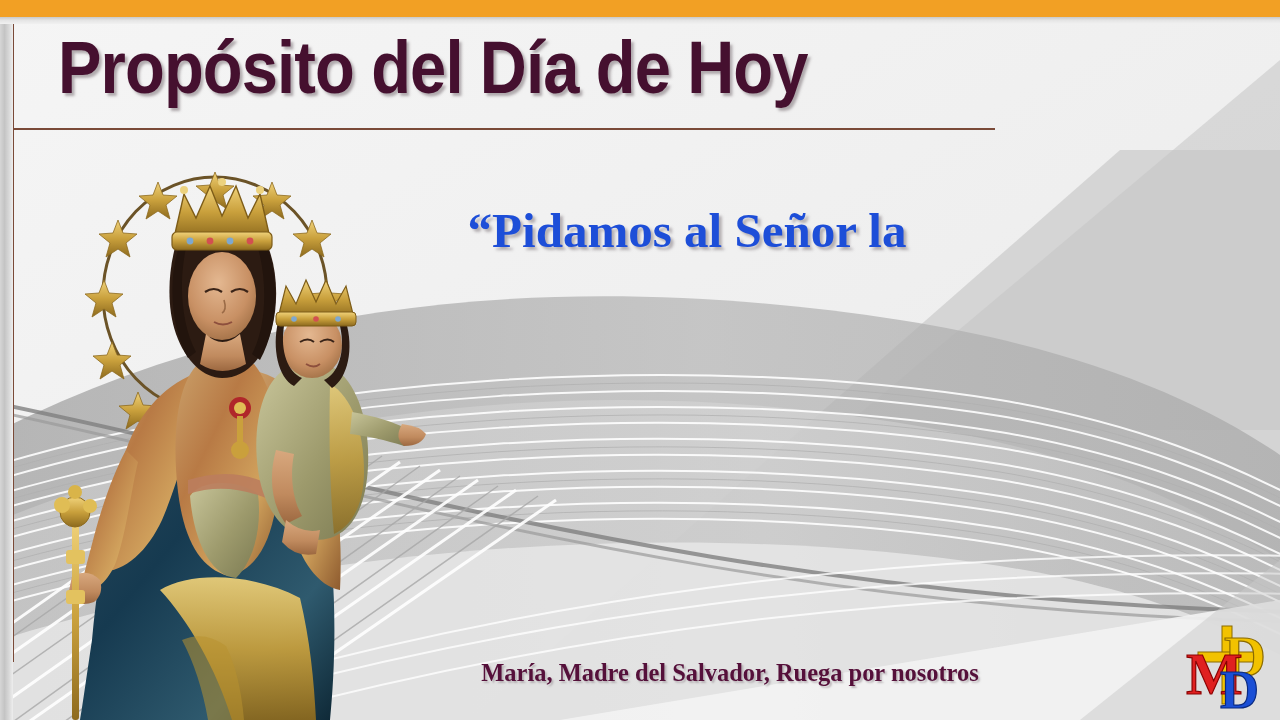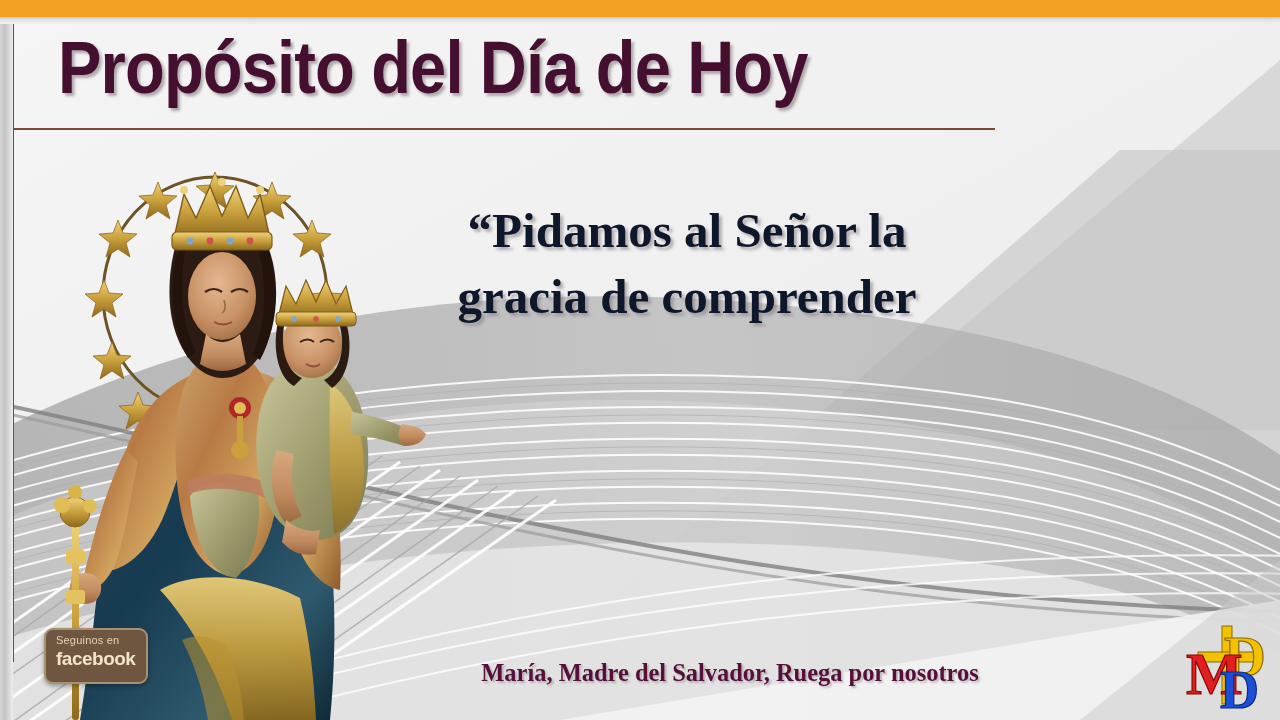--- a/index.html
+++ b/index.html
@@ -56,21 +56,21 @@
   }
 
   
   .quote{
     position:absolute;left:398px;top:198px;width:578px;z-index:28;
     text-align:center;
     font-family:"Liberation Serif",serif;
     font-weight:bold;
     font-size:49px;
     line-height:66px;
-    color:#0f172a;
+    color:#1d4ed8;
     text-shadow:3px 3px 3px rgba(130,120,125,0.55);
   }
   .quote div{white-space:nowrap;}
 
   
   .caption{
     position:absolute;left:380px;top:657px;width:700px;z-index:28;
     text-align:center;
     font-family:"Liberation Serif",serif;
     font-weight:bold;
@@ -373,29 +373,24 @@
   <div class="topbar"></div>
   <div class="topbar-shadow"></div>
   <div class="left-strip"></div>
   <div class="vrule"></div>
   <div class="hrule"></div>
 
   <div class="title">Propósito del Día de Hoy</div>
 
   <div class="quote">
     <div>“Pidamos al Señor la</div>
-    <div>gracia de comprender</div>
   </div>
 
   <div class="caption">María, Madre del Salvador, Ruega por nosotros</div>
 
-  <div class="fb-badge">
-    <div class="fb-small">Seguinos en</div>
-    <div class="fb-big">facebook</div>
-  </div>
 
   <div class="logo">
     <svg viewBox="0 0 96 96" width="96" height="96">
       <g font-family="Liberation Serif, serif" font-weight="bold" stroke="#555" stroke-width="1">
 
         <g>
           <rect x="44" y="8" width="10" height="78" fill="#f2c200" stroke="#8a6a00" stroke-width="1"></rect>
           <rect x="20" y="34" width="60" height="10" fill="#f2c200" stroke="#8a6a00" stroke-width="1"></rect>
         </g>
         <text x="46" y="58" font-size="58" fill="#f2c200" stroke="#8a6a00" stroke-width="1.2">D</text>

